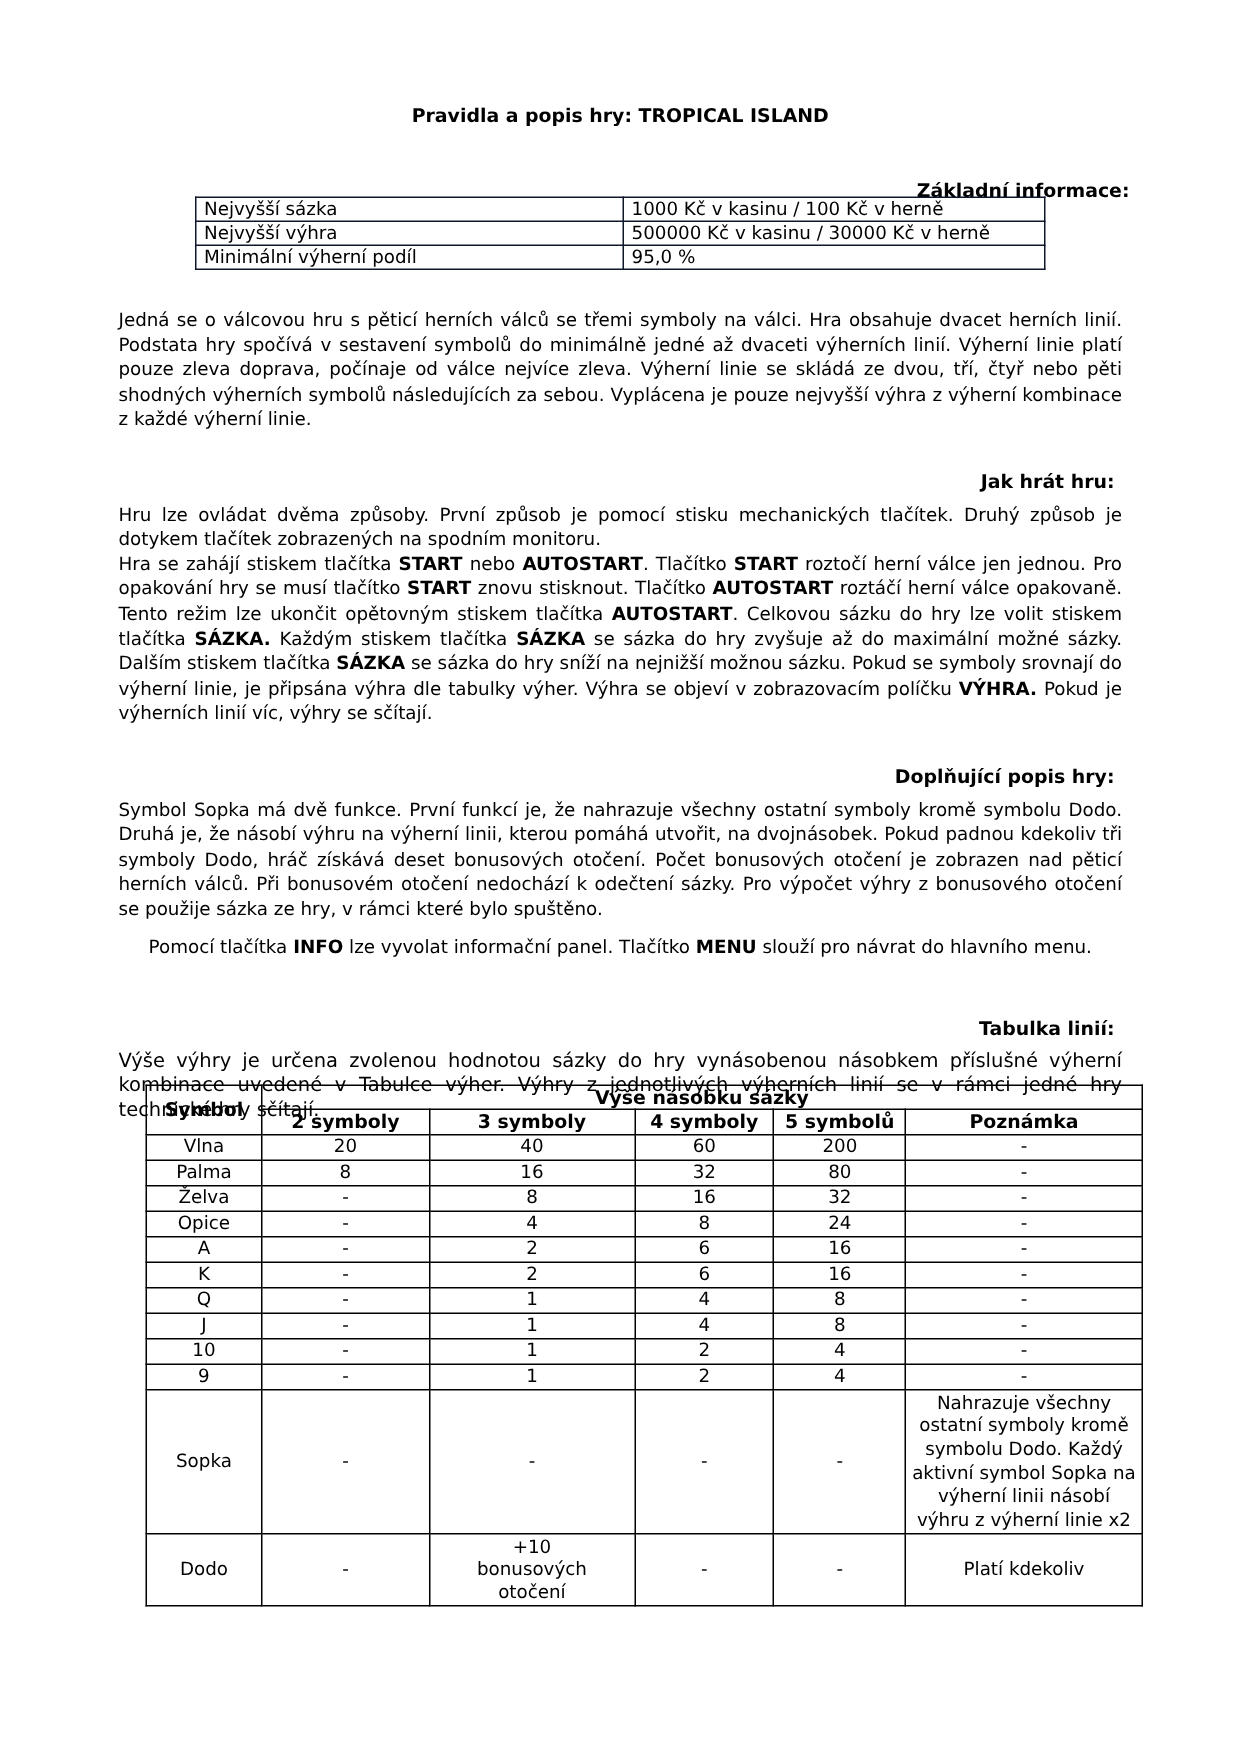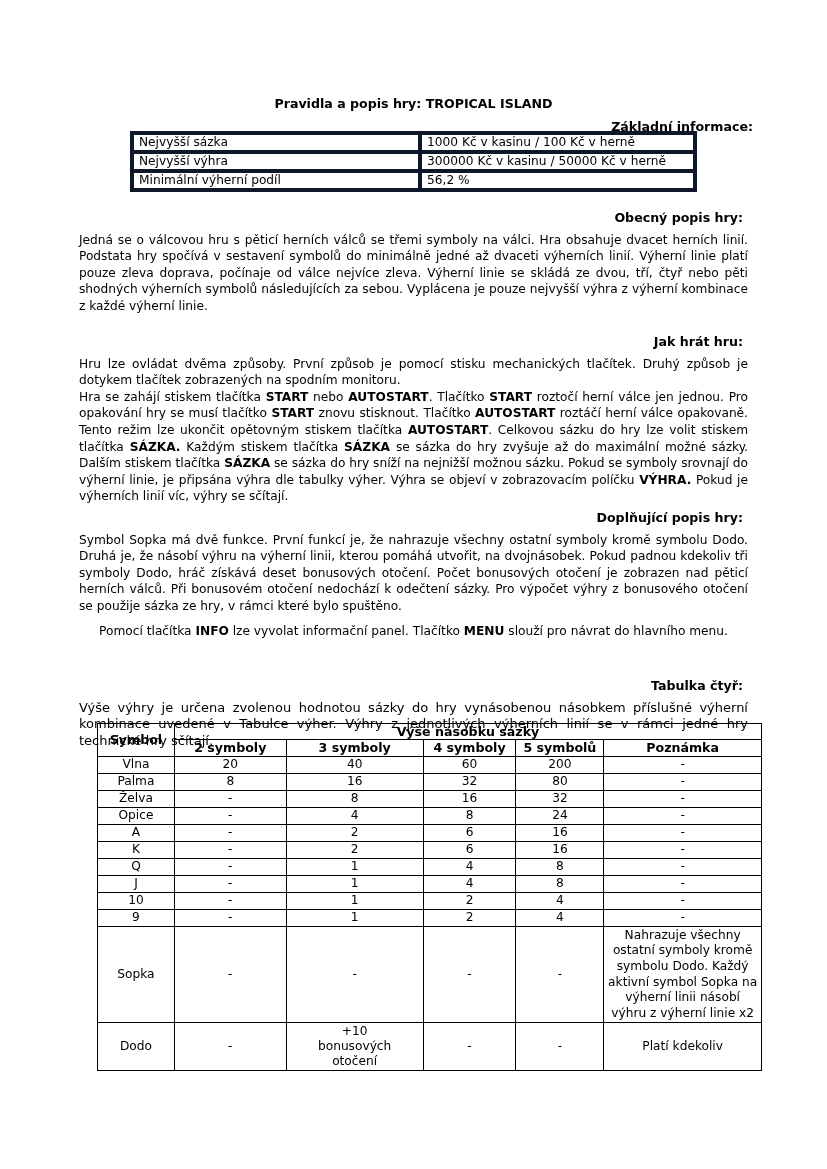--- a/index.html
+++ b/index.html
@@ -2,29 +2,29 @@
 <html><head>
 <meta charset="utf-8">
 <style>
   html, body { margin: 0; padding: 0; background: #ffffff; }
   body {
     width: 827px; height: 1169px; position: relative; overflow: hidden;
     font-family: "DejaVu Sans", sans-serif; color: #000;
     font-size: 12.2px; line-height: 16.6px;
   }
   .page { position: absolute; left: 79px; top: 0; width: 669px; }
-  .title { position: absolute; left: 0; width: 669px; top: 96px; text-align: center; font-weight: bold; font-size: 12.6px; }
+  .title { position: absolute; left: 0; width: 669px; top: 69px; text-align: center; font-weight: bold; font-size: 12.6px; }
   h2 { margin: 5px; text-align: right; font-weight: bold; font-size: 12.6px; line-height: 16.6px; }
   p { margin: 0; text-align: justify; }
   p.last { text-align-last: left; }
   b { font-weight: bold; }
   .info-h { position: absolute; left: 0; width: 669px; top: 114px; }
   table { border-collapse: collapse; }
   .info-table { position: absolute; left: 51px; top: 131px; width: 567px; }
-  .info-table td { border: 4px solid #0f172a; padding: 0 5px; height: 15px; line-height: 15px; font-size: 12.2px; }
+  .info-table td { border: 1px solid #0f172a; padding: 0 5px; height: 15px; line-height: 15px; font-size: 12.2px; }
   .info-table td.k { width: 274px; }
   .sec { position: absolute; left: 0; width: 669px; }
   .center { text-align: center; }
   .pay-table { position: absolute; left: 18px; top: 723px; width: 665px; }
   .pay-table td, .pay-table th { border: 1px solid #000; text-align: center; padding: 0 2px; font-size: 12.2px; line-height: 15.4px; }
   .pay-table th { font-weight: bold; font-size: 12.6px; }
   .pay-table td { height: 16px; }
   .pay-table td.note { line-height: 15.6px; padding: 1px 3px; }
 </style>
 </head>
@@ -36,51 +36,50 @@
 
   <h2 class="info-h">Základní informace:</h2>
   <table class="info-table">
     <tbody>
         <tr>
       <td class="k">Nejvyšší sázka</td>
       <td>1000 Kč v kasinu / 100 Kč v herně</td>
     </tr>
     <tr>
       <td class="k">Nejvyšší výhra</td>
-      <td>300000 Kč v kasinu / 50000 Kč v herně</td>
+      <td>500000 Kč v kasinu / 30000 Kč v herně</td>
     </tr>
     <tr>
       <td class="k">Minimální výherní podíl</td>
-      <td>56,2 %</td>
+      <td>95,0 %</td>
     </tr>
   </tbody>
     </table>
 
   <div class="sec" style="top:205px;">
-    <h2>Obecný popis hry:</h2>
     <p class="last">Jedná se o válcovou hru s pěticí herních válců se třemi symboly na válci. Hra obsahuje dvacet herních linií. Podstata hry spočívá v sestavení symbolů do minimálně jedné až dvaceti výherních linií. Výherní linie platí pouze zleva doprava, počínaje od válce nejvíce zleva. Výherní linie se skládá ze dvou, tří, čtyř nebo pěti shodných výherních symbolů následujících za sebou. Vyplácena je pouze nejvyšší výhra z výherní kombinace z každé výherní linie.</p>
   </div>
 
-  <div class="sec" style="top:329px;">
+  <div class="sec" style="top:308px;">
     <h2>Jak hrát hru:</h2>
     <p class="last">Hru lze ovládat dvěma způsoby. První způsob je pomocí stisku mechanických tlačítek. Druhý způsob je dotykem tlačítek zobrazených na spodním monitoru.</p>
     <p class="last"><span>Hra se zahájí stiskem tlačítka </span><b>START</b><span> nebo </span><b>AUTOSTART</b><span>. Tlačítko </span><b>START</b><span> roztočí herní válce jen jednou. Pro opakování hry se musí tlačítko </span><b>START</b><span> znovu stisknout. Tlačítko </span><b>AUTOSTART</b><span> roztáčí herní válce opakovaně. Tento režim lze ukončit opětovným stiskem tlačítka </span><b>AUTOSTART</b><span>. Celkovou sázku do hry lze volit stiskem tlačítka </span><b>SÁZKA.</b><span> Každým stiskem tlačítka </span><b>SÁZKA</b><span> se sázka do hry zvyšuje až do maximální možné sázky. Dalším stiskem tlačítka </span><b>SÁZKA</b><span> se sázka do hry sníží na nejnižší možnou sázku. Pokud se symboly srovnají do výherní linie, je připsána výhra dle tabulky výher. Výhra se objeví v zobrazovacím políčku </span><b>VÝHRA.</b><span> Pokud je výherních linií víc, výhry se sčítají.</span></p>
   </div>
 
   <div class="sec" style="top:505px;">
     <h2>Doplňující popis hry:</h2>
     <p class="last">Symbol Sopka má dvě funkce. První funkcí je, že nahrazuje všechny ostatní symboly kromě symbolu Dodo. Druhá je, že násobí výhru na výherní linii, kterou pomáhá utvořit, na dvojnásobek. Pokud padnou kdekoliv tři symboly Dodo, hráč získává deset bonusových otočení. Počet bonusových otočení je zobrazen nad pěticí herních válců. Při bonusovém otočení nedochází k odečtení sázky. Pro výpočet výhry z bonusového otočení se použije sázka ze hry, v rámci které bylo spuštěno.</p>
   </div>
 
   <div class="sec" style="top:623px;">
     <p class="center" style="text-align:center;"><span>Pomocí tlačítka </span><b>INFO</b><span> lze vyvolat informační panel. Tlačítko </span><b>MENU</b><span> slouží pro návrat do hlavního menu.</span></p>
   </div>
 
   <div class="sec" style="top:673px;">
-    <h2>Tabulka čtyř:</h2>
+    <h2>Tabulka linií:</h2>
     <p class="last" style="font-size:13px;">Výše výhry je určena zvolenou hodnotou sázky do hry vynásobenou násobkem příslušné výherní kombinace uvedené v Tabulce výher. Výhry z jednotlivých výherních linií se v rámci jedné hry technické hry sčítají.</p>
   </div>
 
   <table class="pay-table">
     <colgroup>
       <col style="width:77px">
         <col style="width:112px">
         <col style="width:137px">
         <col style="width:93px">
         <col style="width:88px">

